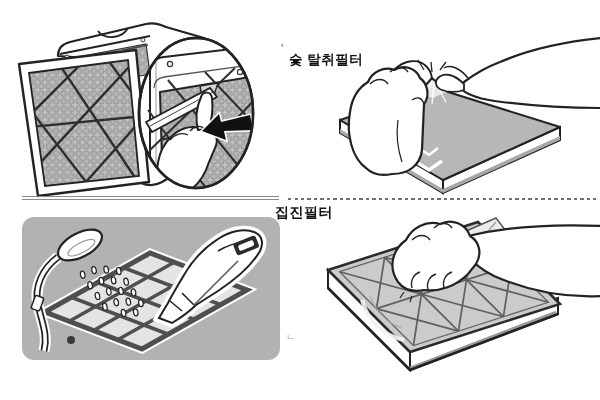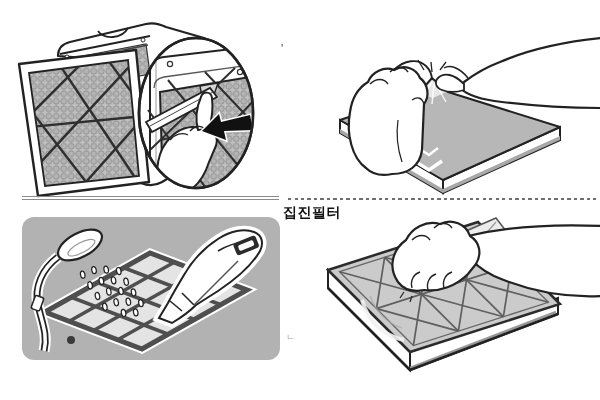--- a/index.html
+++ b/index.html
@@ -1,21 +1,21 @@
 <!DOCTYPE html>
 <html><head>
 <meta charset="utf-8">
 <style>
   html,body{margin:0;padding:0;background:#fff;}
   #stage{position:relative;width:600px;height:400px;background:#fff;overflow:hidden;
          font-family:"Liberation Sans", sans-serif;}
   .abs{position:absolute;}
   .label{font-weight:bold;color:#111;font-size:13.5px;letter-spacing:0.5px;}
   #label-deo{left:289px;top:51px;}
-  #label-dust{left:283px;top:204px;font-size:14px;}
+  #label-dust{left:275px;top:204px;font-size:14px;}
   #divider-solid{left:22px;top:196px;width:257px;height:4px;
     border-top:1.5px solid #8b8b8b;border-bottom:1.5px solid #8b8b8b;box-sizing:border-box;}
   #divider-dashed{left:288px;top:198px;width:312px;height:2px;
     background:repeating-linear-gradient(90deg,#6f6f6f 0 3px,transparent 3px 6.5px);}
   #panel-wash{left:22px;top:217px;width:258px;height:143px;background:#b2b2b2;border-radius:12px;}
   #tick-mark{left:281px;top:42px;font-size:12px;color:#555;}
   #corner-mark{left:286px;top:331px;font-size:9px;color:#999;}
   svg{display:block;}
 </style>
 </head>
@@ -250,17 +250,18 @@
       <path d="M112,88 C110,80 114,74 120,72" fill="none" stroke-width="1.4"></path>
       <path d="M128,90 C126,82 130,76 136,74" fill="none" stroke-width="1.4"></path>
       <path d="M144,88 C142,80 146,74 152,72" fill="none" stroke-width="1.4"></path>
       <path d="M104,92 L100,98 M112,96 L110,102" fill="none" stroke-width="1.2"></path>
     </g>
   </svg>
 
   <div id="divider-solid" class="abs"></div>
   <div id="divider-dashed" class="abs"></div>
 
+  <div id="label-deo" class="abs label">숯 탈취필터</div>
   <div id="label-dust" class="abs label">집진필터</div>
 
   <div id="tick-mark" class="abs">'</div>
   <div id="corner-mark" class="abs">ㄴ</div>
 </div>
 
 </body></html>

